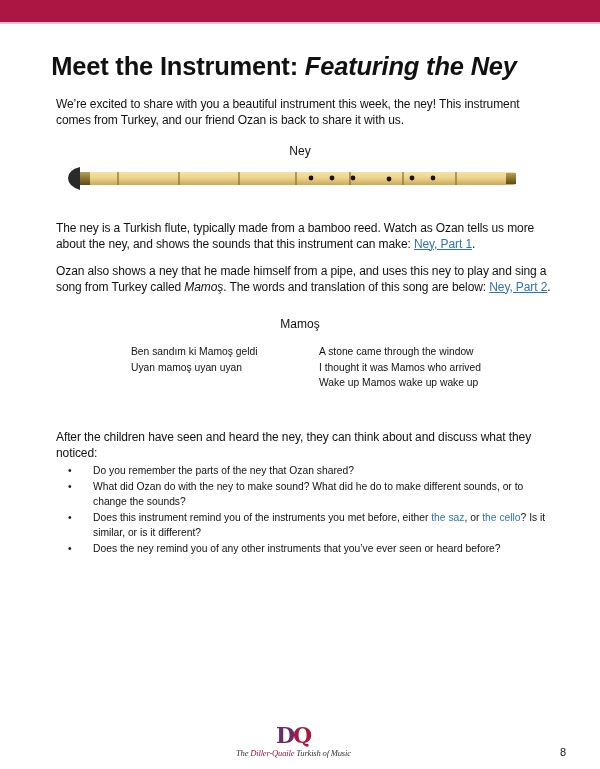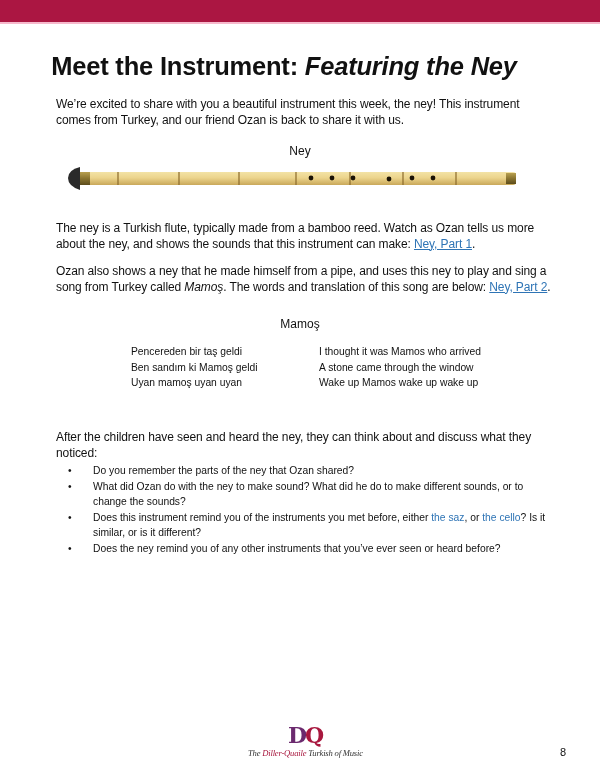--- a/index.html
+++ b/index.html
@@ -12,21 +12,21 @@
   .para { position: absolute; left: 56px; width: 500px; font-size: 12px; line-height: 15.5px; color: #111; letter-spacing: -0.1px; }
   .link { color: #2e74b5; text-decoration: underline; cursor: pointer; margin-top: 39px; }
   .link-plain { color: #2e74b5; cursor: pointer; }
   .caption { position: absolute; left: 0; width: 600px; text-align: center; font-size: 12px; color: #111; }
   .ney-img { position: absolute; left: 66px; top: 161px; width: 460px; height: 34px; }
   .lyrics { position: absolute; top: 344px; font-size: 10.3px; line-height: 15.5px; color: #111; }
   .lyrics div { white-space: nowrap; }
   .list { position: absolute; left: 56px; top: 463px; width: 500px; list-style: none; font-size: 10.3px; line-height: 15.5px; }
   .list li { position: relative; padding-left: 37px; }
   .list li .bullet { position: absolute; left: 12px; top: 0; }
-  .footer-logo { position: absolute; left: 248px; top: 724px; width: 114px; height: 38px; }
+  .footer-logo { position: absolute; left: 236px; top: 724px; width: 114px; height: 38px; }
   .dq { position: absolute; left: 0; top: 0; width: 114px; text-align: center; font-family: "DejaVu Serif", serif; font-size: 22px; font-weight: bold; line-height: 22px; letter-spacing: -2px; }
   .dq .d { color: #6b2a6e; }
   .dq .q { color: #a8173e; }
   .school { position: absolute; left: 0; top: 24px; width: 114px; text-align: center; font-family: "Liberation Serif", serif; font-style: italic; font-size: 8.6px; color: #333; white-space: nowrap; letter-spacing: -0.2px; }
   .school .brand { color: #a8173e; }
   .page-num { position: absolute; left: 560px; top: 746px; font-size: 11px; color: #111; }
 </style>
 </head>
 <body>
 
@@ -75,27 +75,26 @@
   </g>
 </svg>
 
 <p class="para" style="top:221px;"><span>The ney is a Turkish flute, typically made from a bamboo reed. Watch as Ozan tells us more about the ney, and shows the sounds that this instrument can make: </span><a class="link">Ney, Part 1</a><span>.</span></p>
 
 <p class="para" style="top:264px;"><span>Ozan also shows a ney that he made himself from a pipe, and uses this ney to play and sing a song from Turkey called </span><em>Mamoş</em><span>. The words and translation of this song are below: </span><a class="link">Ney, Part 2</a><span>.</span></p>
 
 <div class="caption" style="top:317px;">Mamoş</div>
 
 <div class="lyrics" style="left:131px;">
-  <div>Pencereden bir taş geldi</div>
   <div>Ben sandım ki Mamoş geldi</div>
   <div>Uyan mamoş uyan uyan</div>
 </div>
 <div class="lyrics" style="left:319px;">
+  <div>A stone came through the window</div>
   <div>I thought it was Mamos who arrived</div>
-  <div>A stone came through the window</div>
   <div>Wake up Mamos wake up wake up</div>
 </div>
 
 <p class="para" style="top:430px;">After the children have seen and heard the ney, they can think about and discuss what they noticed:</p>
 
 <ul class="list">
   <li><span class="bullet">•</span><span>Do you remember the parts of the ney that Ozan shared?</span></li>
   <li><span class="bullet">•</span><span>What did Ozan do with the ney to make sound? What did he do to make different sounds, or to change the sounds?</span></li>
   <li><span class="bullet">•</span><span>Does this instrument remind you of the instruments you met before, either </span><a class="link-plain">the saz</a><span>, or </span><a class="link-plain">the cello</a><span>? Is it similar, or is it different?</span></li>
   <li><span class="bullet">•</span><span>Does the ney remind you of any other instruments that you’ve ever seen or heard before?</span></li>

